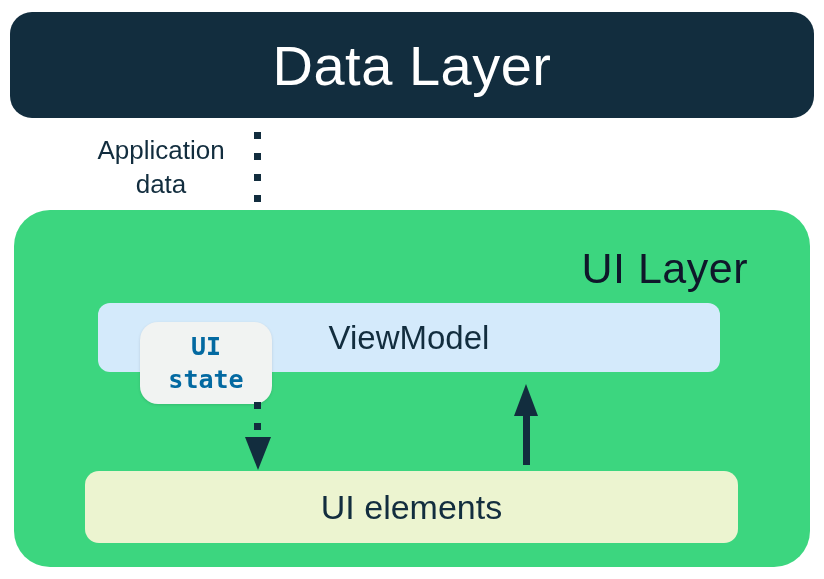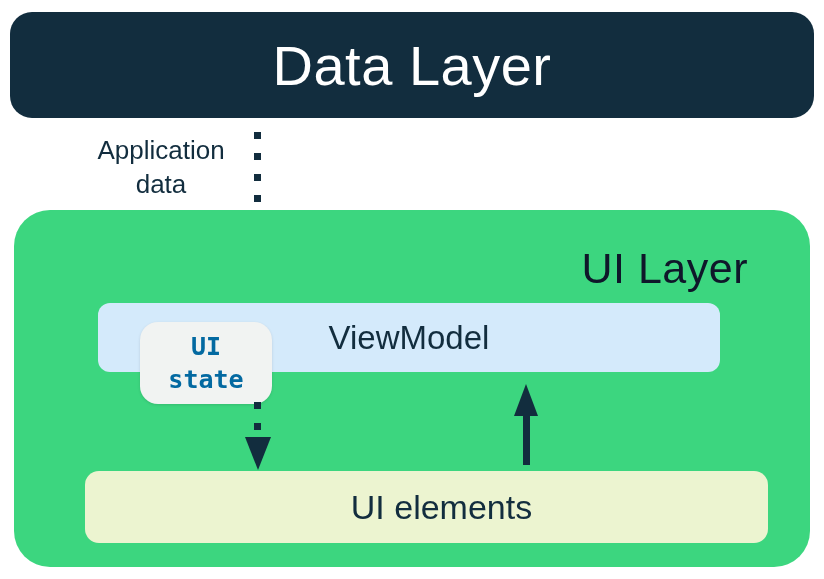--- a/index.html
+++ b/index.html
@@ -70,21 +70,21 @@
   }
   .events-label{
     position:absolute;left:569px;top:410px;
     color:#122D3E;font-size:26px;
   }
   
   .ui-elements{
     position:absolute;left:85px;top:471px;width:653px;height:72px;
     background:#ECF4D0;border-radius:14px;
     display:flex;align-items:center;justify-content:center;
-    color:#122D3E;font-size:34px;padding-left:30px;
+    color:#122D3E;font-size:34px;
   }
 </style>
 </head>
 <body>
 
 <div class="canvas">
 
   <div class="data-layer">
     <span>Data Layer</span>
   </div>

